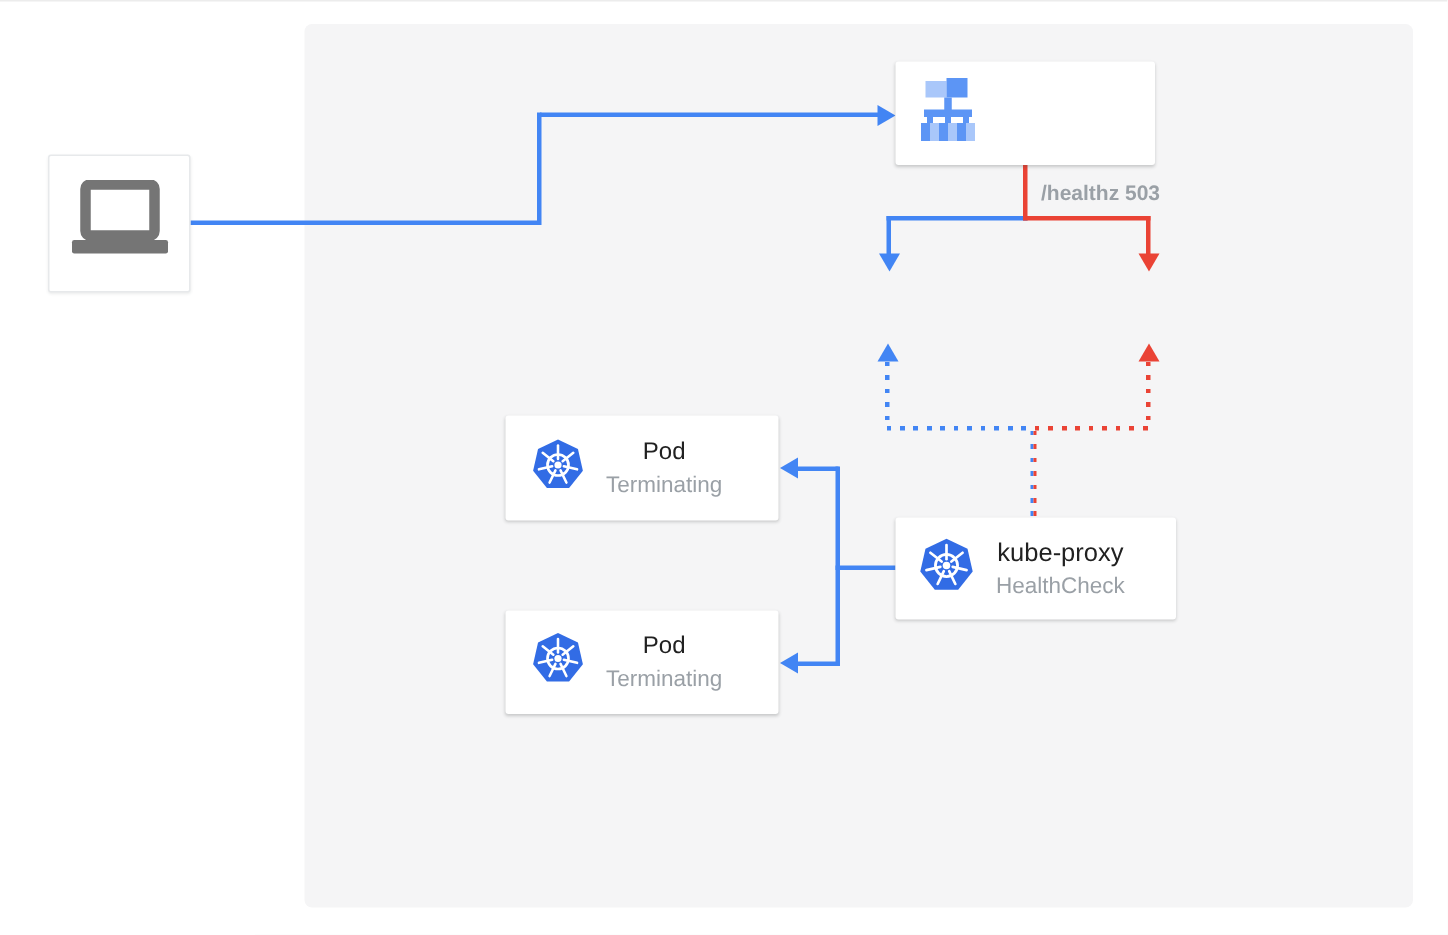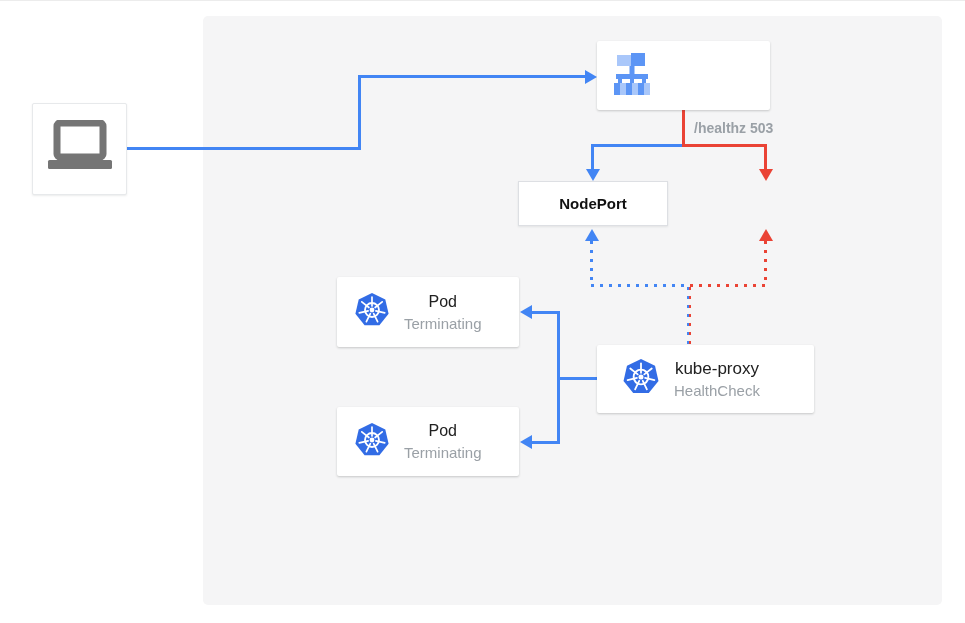--- a/index.html
+++ b/index.html
@@ -39,21 +39,21 @@
   .port-card{position:absolute;background:#fff;border:1px solid #DDDFE3;
     display:flex;align-items:center;justify-content:center;text-align:center;
     font-weight:bold;font-size:15px;color:#111;box-shadow:0 1px 2px rgba(60,64,67,.10);}
   .nodeport-card{left:518px;top:181px;width:150px;height:45px;}
   .hc-card{left:689px;top:181px;width:154px;height:45px;}
   .hc-card .wrap{width:112px;line-height:19px;}
 
   .pod-card{width:182px;height:70px;padding-left:16px;gap:13px;}
   .pod1{left:337px;top:277px;}
   .pod2{left:337px;top:407px;height:69px;}
-  .kp-card{left:597px;top:345px;width:217px;height:68px;padding-left:24px;gap:13px;}
+  .kp-card{left:597px;top:345px;width:187px;height:68px;padding-left:14px;gap:13px;}
 
   .title{font-size:16px;line-height:22px;color:var(--title-text);text-align:center;}
   .subtitle{font-size:15px;line-height:21px;color:var(--subtitle-text);}
   .kp-card .title{font-size:17px;}
 
   .healthz-label{position:absolute;left:694px;top:120px;font-size:14px;font-weight:bold;
     color:var(--subtitle-text);}
 
   
   .ln{position:absolute;}
@@ -136,23 +136,20 @@
         <rect x="5" y="31" width="6" height="12" fill="var(--icon-blue)"></rect>
         <rect x="11" y="31" width="6" height="12" fill="var(--icon-blue-light)"></rect>
         <rect x="17" y="31" width="6" height="12" fill="var(--icon-blue)"></rect>
         <rect x="23" y="31" width="6" height="12" fill="var(--icon-blue-light)"></rect>
         <rect x="29" y="31" width="6" height="12" fill="var(--icon-blue)"></rect>
         <rect x="35" y="31" width="6" height="12" fill="var(--icon-blue-light)"></rect>
       </svg>
     </span>
   </div>
 
-  <div class="port-card nodeport-card">
-    <span>NodePort</span>
-  </div>
 
   <div class="card flex pod-card pod1">
     <span>
       <svg width="38" height="38" viewBox="0 0 38 38">
         <polygon points="19,2 32.3,8.4 35.6,22.8 26.4,34.3 11.6,34.3 2.4,22.8 5.7,8.4" fill="var(--k8s-blue)"></polygon>
         <circle cx="19" cy="19" r="7" fill="none" stroke="#fff" stroke-width="1.8"></circle>
         <circle cx="19" cy="19" r="2.4" fill="#fff"></circle>
         <g stroke="#fff" stroke-width="1.7" stroke-linecap="round">
           <line x1="19" y1="15" x2="19" y2="6"></line>
           <line x1="22.1" y1="16.5" x2="29.2" y2="10.9"></line>

